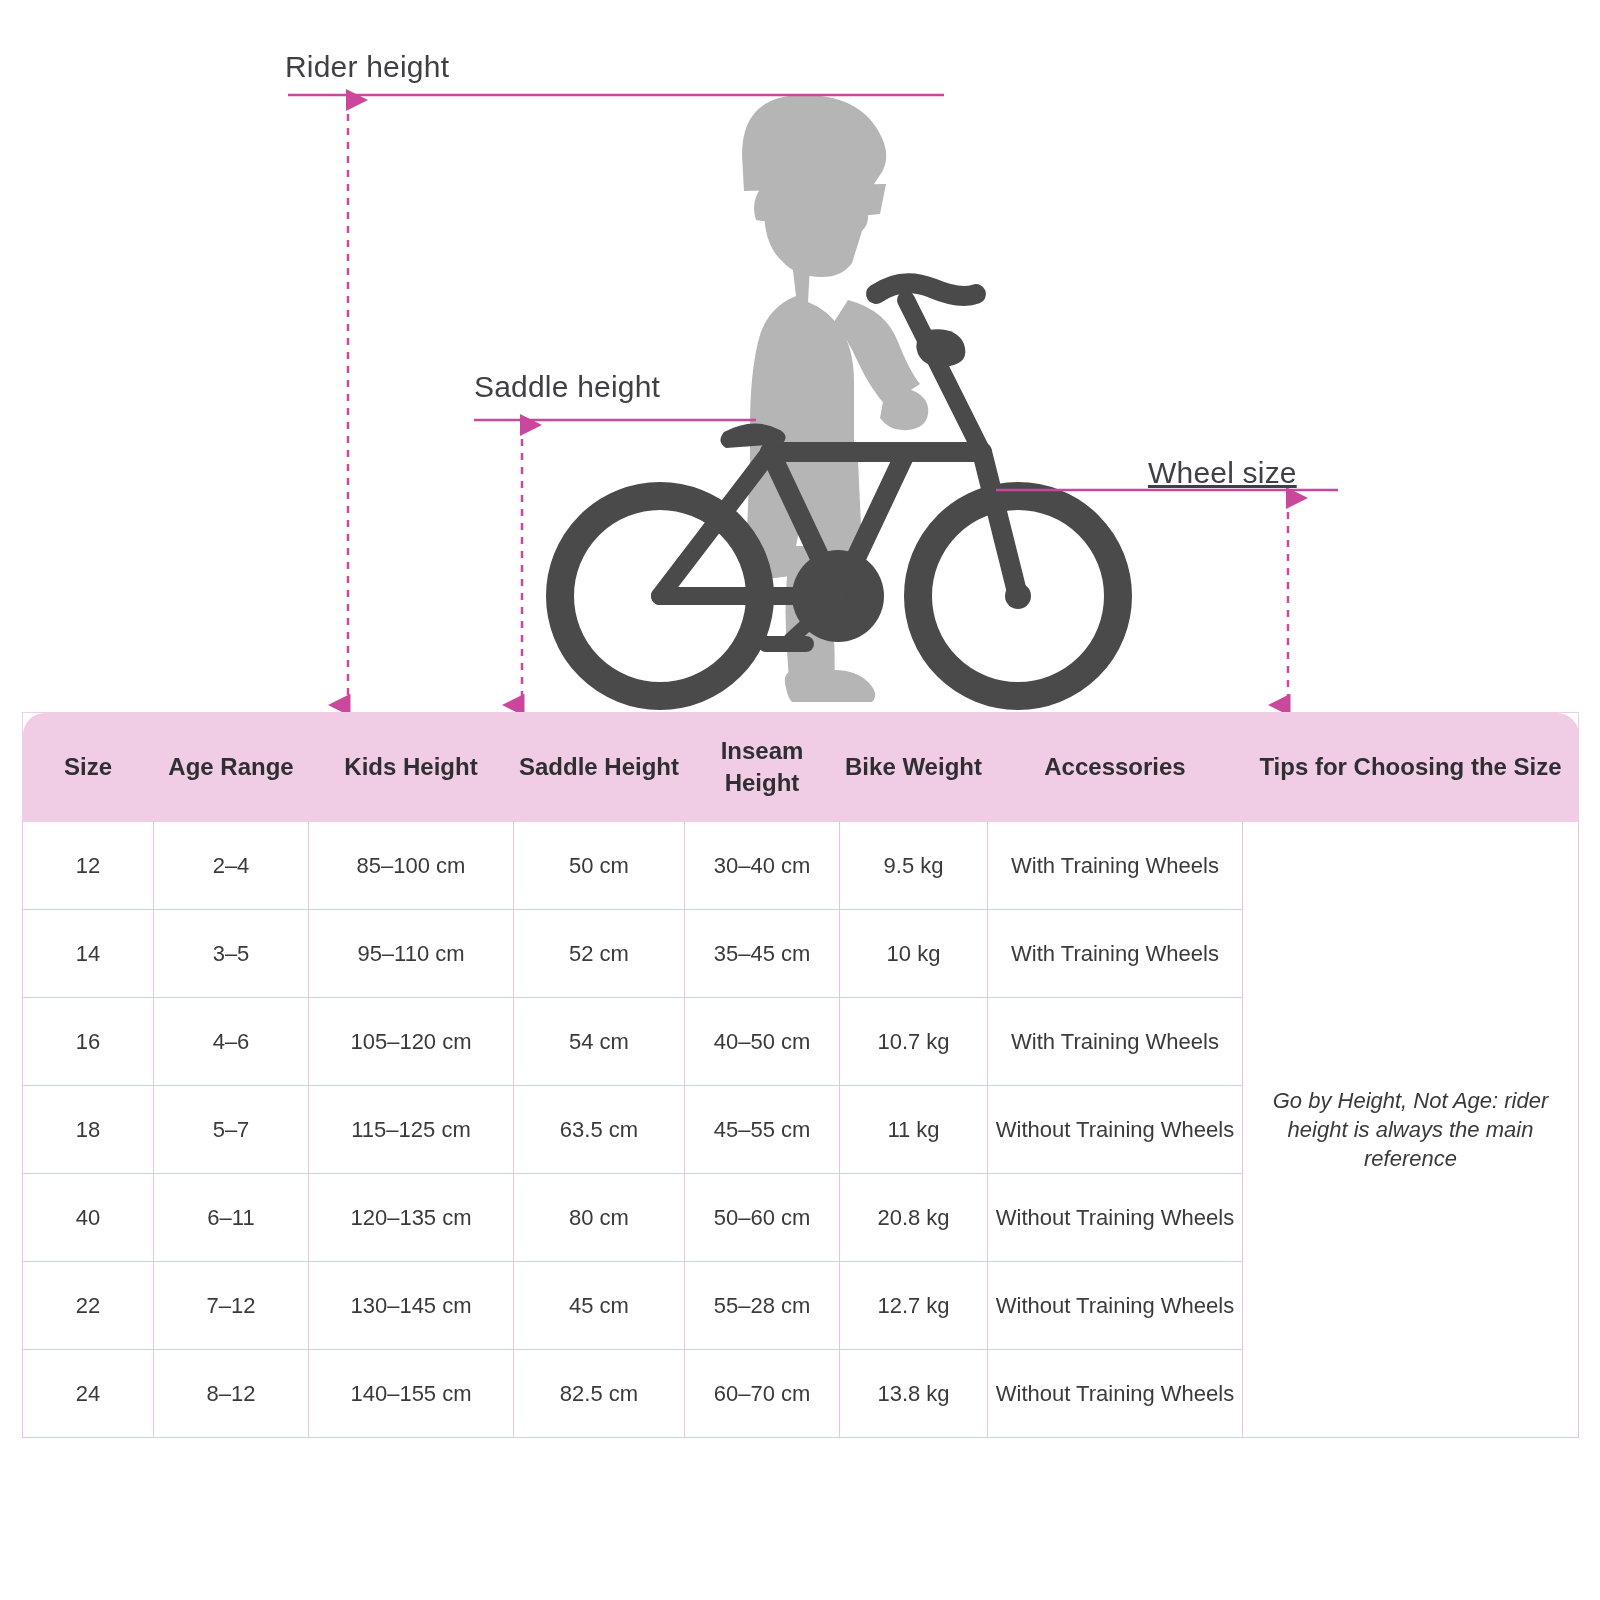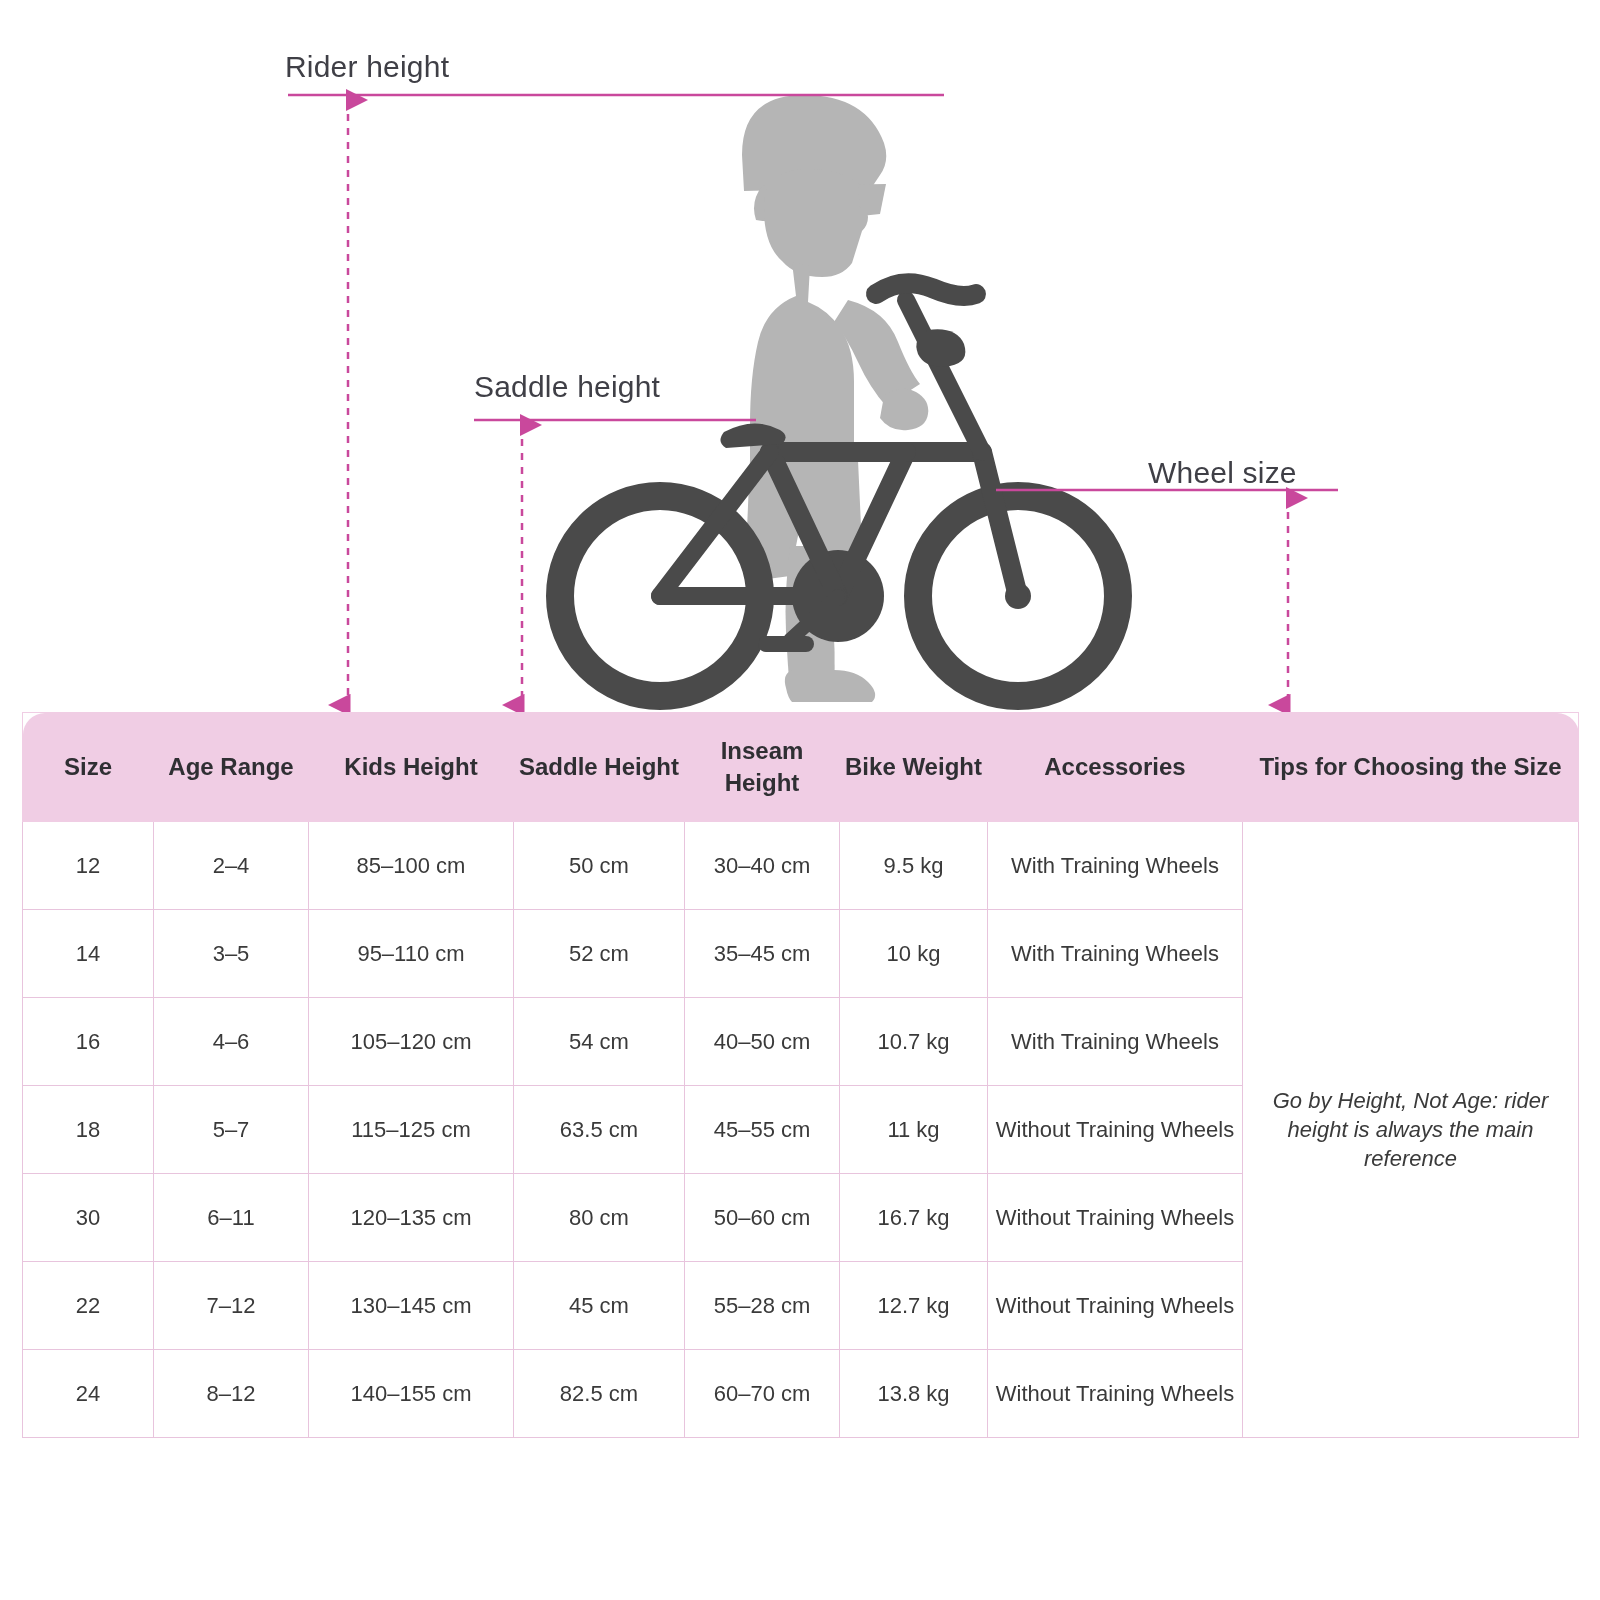--- a/index.html
+++ b/index.html
@@ -26,21 +26,21 @@
   }
   .dim-label {
     position: absolute;
     font-size: 30px;
     color: #3f3f46;
     white-space: nowrap;
     letter-spacing: 0.2px;
   }
   #rider-height-label { left: 285px; top: 50px; }
   #saddle-height-label { left: 474px; top: 370px; }
-  #wheel-size-label { left: 1148px; top: 456px; }
+  #wheel-size-label { left: 1148px; top: 456px; text-decoration: underline; }
 
   
   #size-table-wrap {
     position: absolute;
     left: 22px;
     top: 712px;
     width: 1556px;
   }
   table.size-table {
     border-collapse: collapse;
@@ -240,26 +240,26 @@
       <tr>
         <td>18</td>
         <td>5–7</td>
         <td>115–125 cm</td>
         <td>63.5 cm</td>
         <td>45–55 cm</td>
         <td>11 kg</td>
         <td>Without Training Wheels</td>
       </tr>
       <tr>
-        <td>30</td>
+        <td>40</td>
         <td>6–11</td>
         <td>120–135 cm</td>
         <td>80 cm</td>
         <td>50–60 cm</td>
-        <td>16.7 kg</td>
+        <td>20.8 kg</td>
         <td>Without Training Wheels</td>
       </tr>
       <tr>
         <td>22</td>
         <td>7–12</td>
         <td>130–145 cm</td>
         <td>45 cm</td>
         <td>55–28 cm</td>
         <td>12.7 kg</td>
         <td>Without Training Wheels</td>

